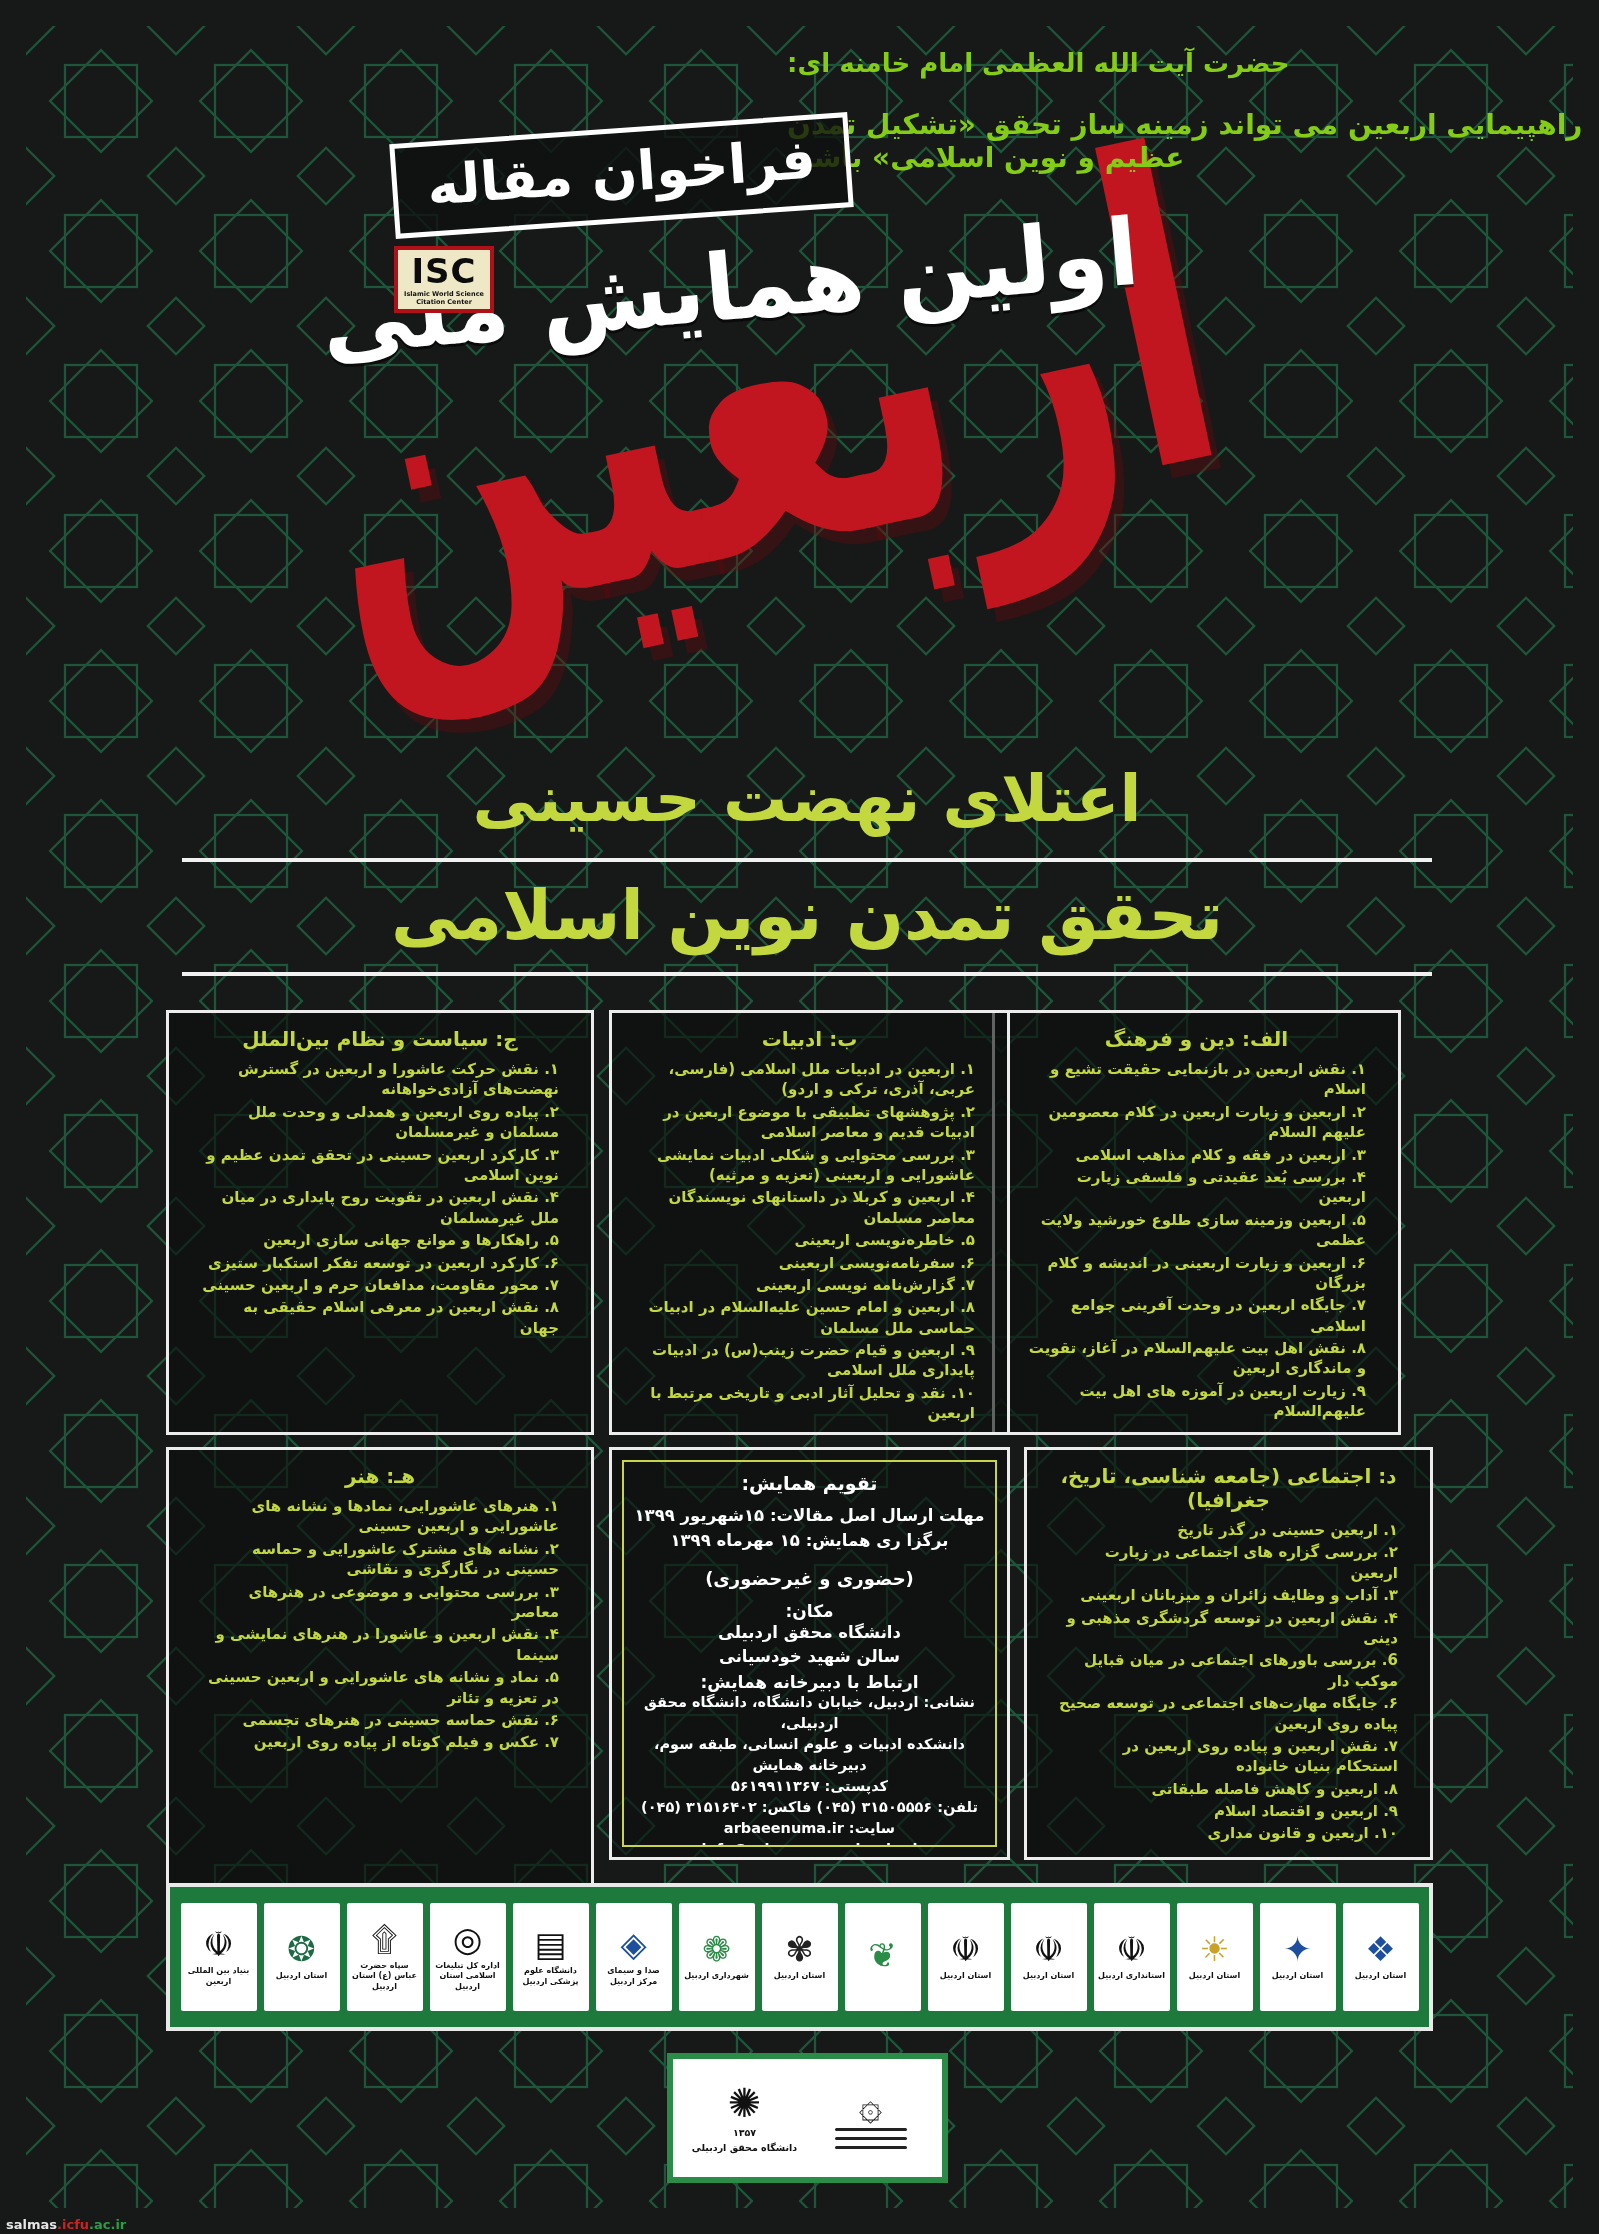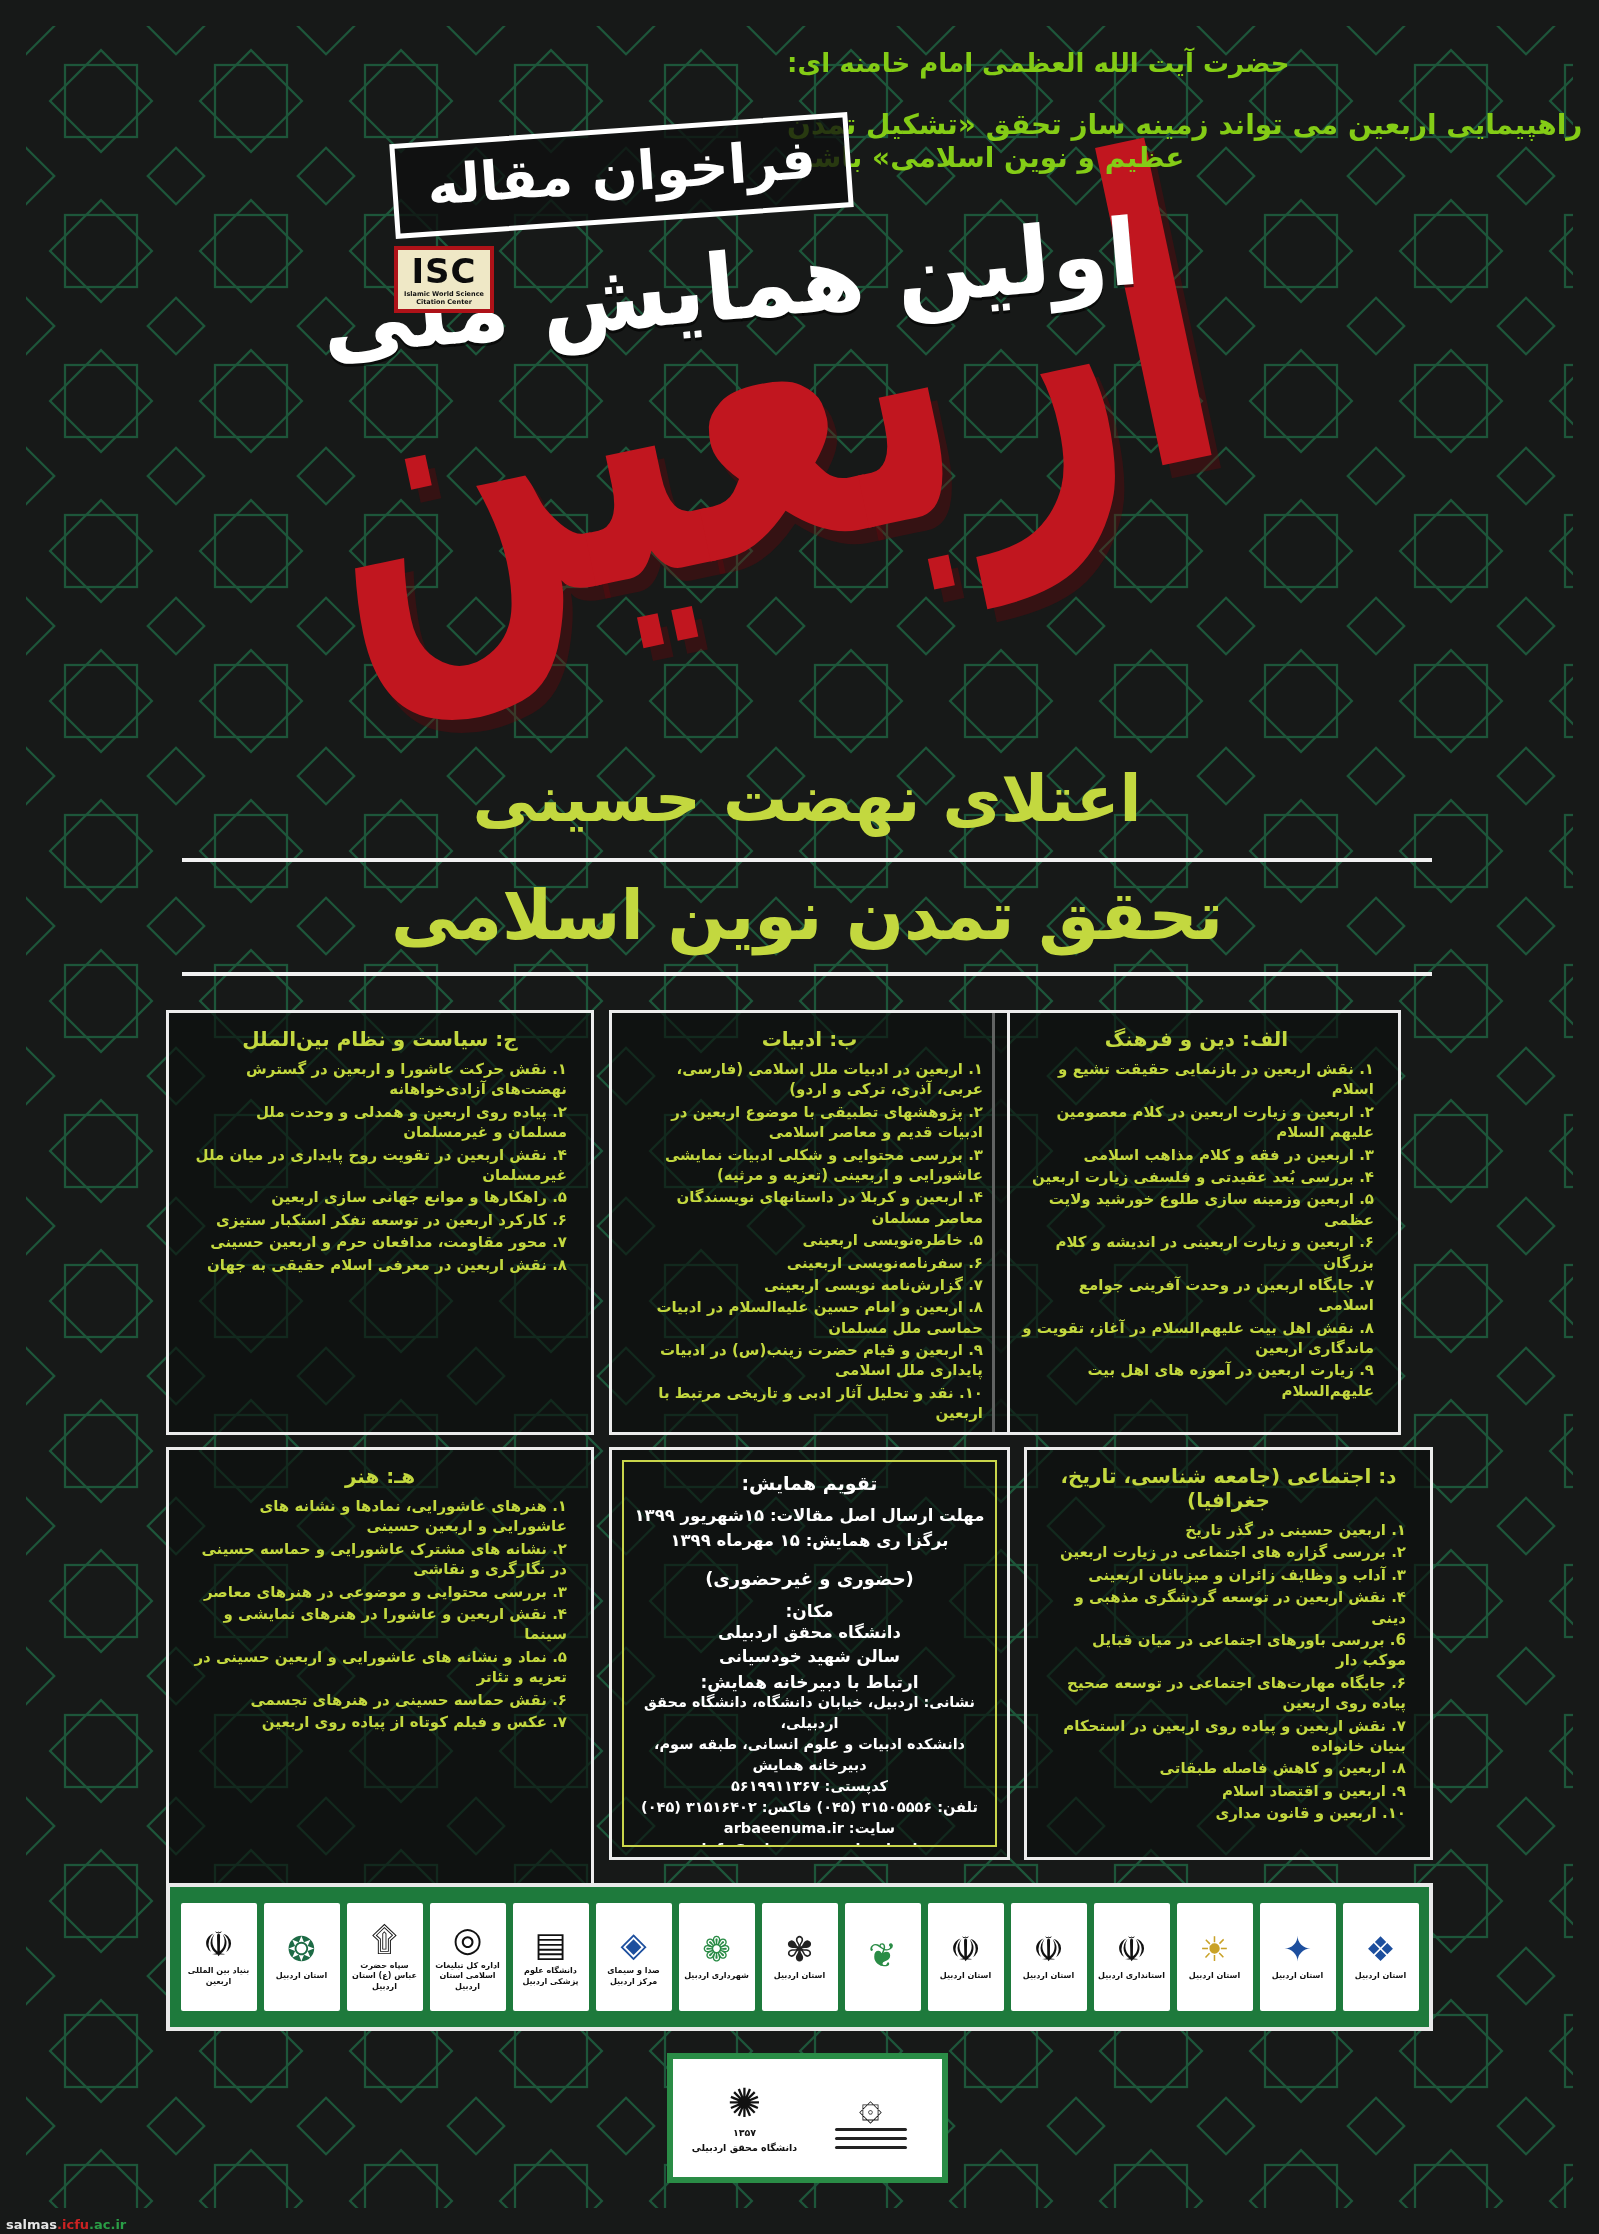--- a/index.html
+++ b/index.html
@@ -42,21 +42,21 @@
   }
   
   .subtitle{position:absolute;left:182px;width:1250px;text-align:center;color:#c3d83f;font-weight:bold;z-index:3;}
   .s1{top:762px;font-size:64px;}
   .s2{top:876px;font-size:68px;}
   .rule{position:absolute;left:182px;width:1250px;height:4px;background:#f1f1f1;z-index:3;}
   .r1{top:858px;} .r2{top:972px;}
   
   .box{
     position:absolute;border:3px solid #ececec;background:rgba(12,14,13,.62);
-    padding:12px 24px;box-sizing:border-box;overflow:hidden;z-index:3;
+    padding:12px 32px;box-sizing:border-box;overflow:hidden;z-index:3;
   }
   .box h3{color:#c3d83f;text-align:center;font-size:20px;margin:2px 0 8px;font-weight:bold;}
   .box ul{list-style:none;margin:0;padding:0;color:#c3d83f;font-size:15px;font-weight:bold;line-height:1.36;text-align:right;}
   .box li{margin-bottom:2px;}
   .box-jim{left:166px;top:1010px;width:428px;height:425px;}
   .box-be{left:609px;top:1010px;width:401px;height:425px;}
   .box-alef{left:992px;top:1010px;width:409px;height:425px;}
   .box-he{left:166px;top:1447px;width:428px;height:509px;}
   .box-cal{left:609px;top:1447px;width:401px;height:413px;padding:10px;}
   .box-dal{left:1024px;top:1447px;width:409px;height:413px;}
@@ -169,20 +169,21 @@
         <li>۹. اربعین و قیام حضرت زینب(س) در ادبیات پایداری ملل اسلامی</li>
         <li>۱۰. نقد و تحلیل آثار ادبی و تاریخی مرتبط با اربعین</li>
       </ul>
   </section>
 
   <section class="box box-jim">
     <h3>ج: سیاست و نظام بین‌الملل</h3>
     <ul>
         <li>۱. نقش حرکت عاشورا و اربعین در گسترش نهضت‌های آزادی‌خواهانه</li>
         <li>۲. پیاده روی اربعین و همدلی و وحدت ملل مسلمان و غیرمسلمان</li>
+        <li>۳. کارکرد اربعین حسینی در تحقق تمدن عظیم و نوین اسلامی</li>
         <li>۴. نقش اربعین در تقویت روح پایداری در میان ملل غیرمسلمان</li>
         <li>۵. راهکارها و موانع جهانی سازی اربعین</li>
         <li>۶. کارکرد اربعین در توسعه تفکر استکبار ستیزی</li>
         <li>۷. محور مقاومت، مدافعان حرم و اربعین حسینی</li>
         <li>۸. نقش اربعین در معرفی اسلام حقیقی به جهان</li>
       </ul>
   </section>
 
   <section class="box box-dal">
     <h3>د: اجتماعی (جامعه شناسی، تاریخ، جغرافیا)</h3>

